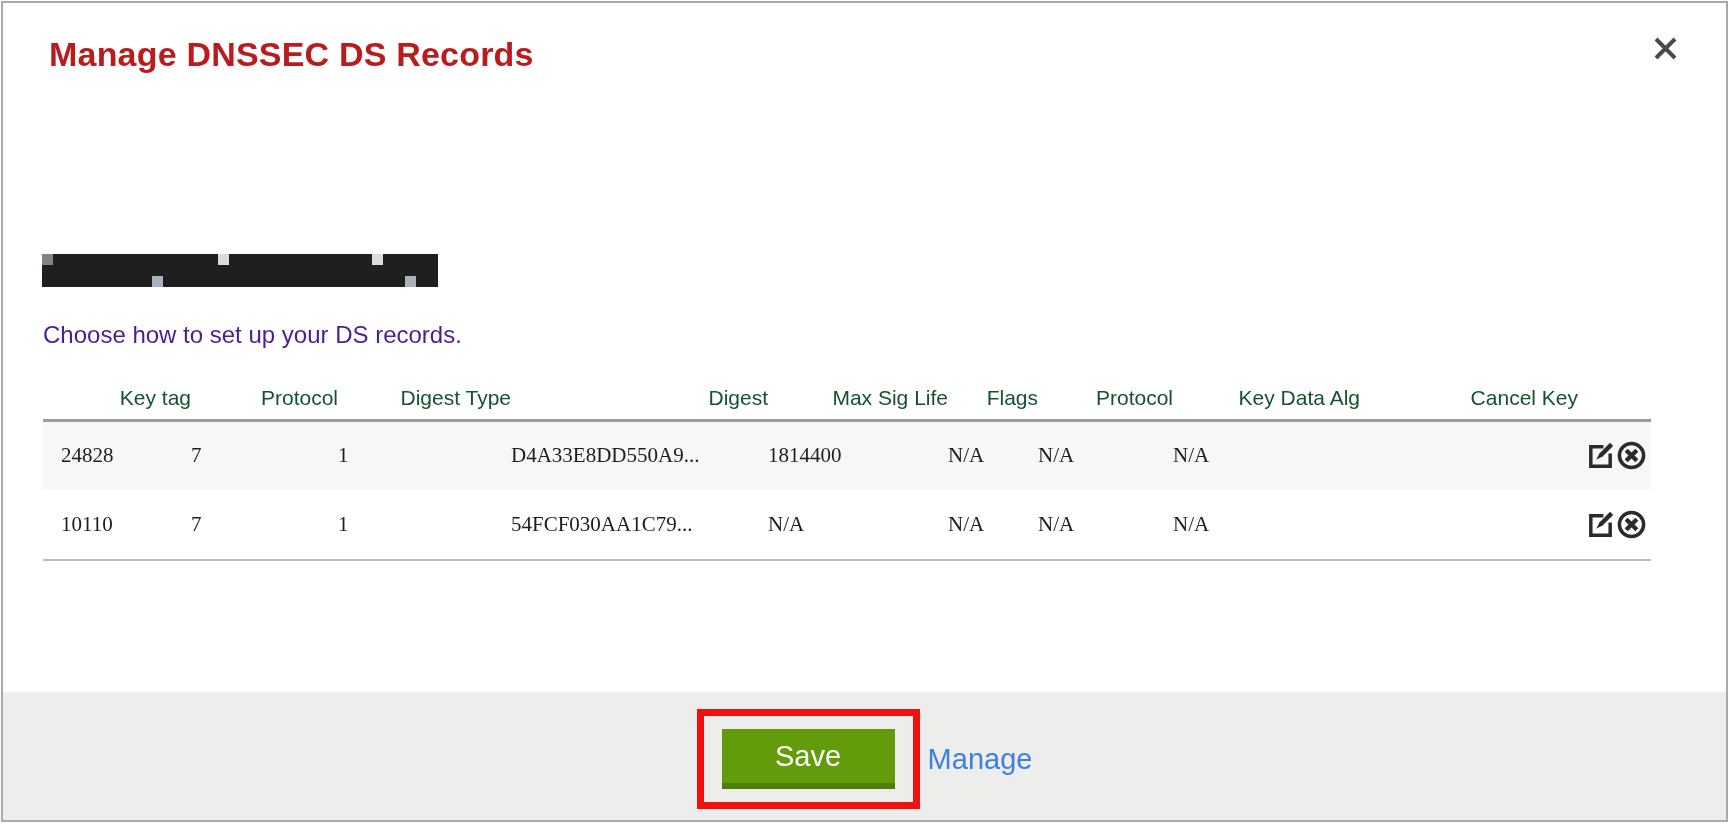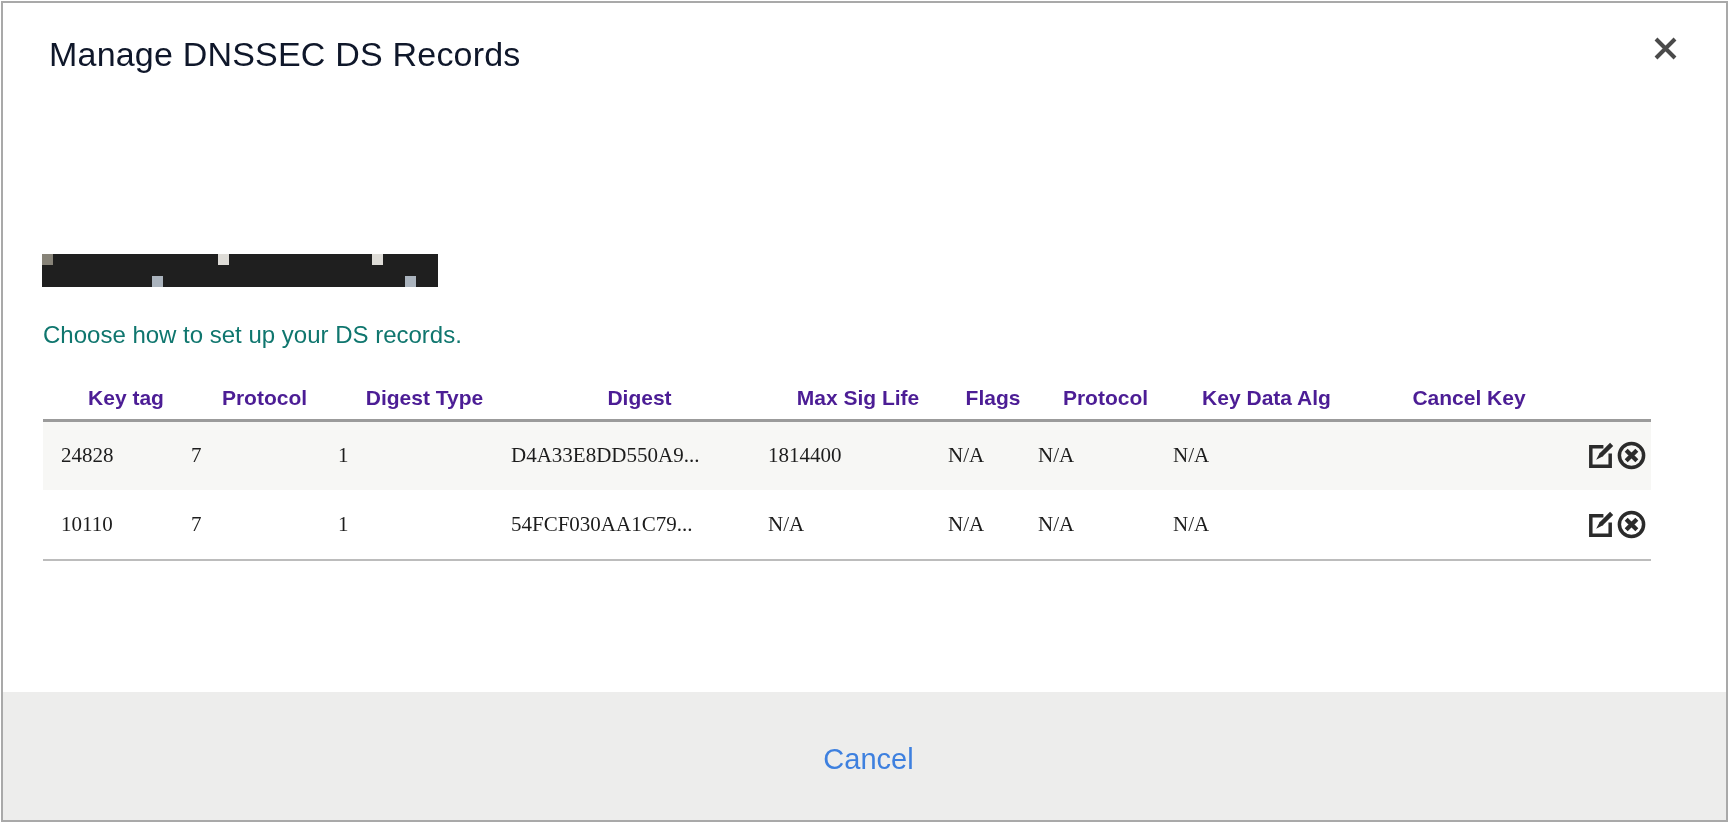--- a/index.html
+++ b/index.html
@@ -9,49 +9,49 @@
     width: 1734px; height: 830px; overflow: hidden; position: relative;
   }
   .dialog {
     position: absolute; left: 1px; top: 1px;
     width: 1727px; height: 821px;
     background: #ffffff;
     border: 2px solid #a9a9a9;
   }
   .dialog-title {
     position: absolute; left: 46px; top: 32px;
-    font-size: 34px; font-weight: 400; color: #0f172a;
+    font-size: 34px; font-weight: 700; color: #b91c1c;
     letter-spacing: 0.2px;
   }
   .close-btn {
     position: absolute; right: 44px; top: 28px;
     width: 34px; height: 34px;
     background: none; border: none; cursor: pointer;
     display: flex; align-items: center; justify-content: center;
   }
   .redacted-domain {
     position: absolute; left: 39px; top: 251px;
     width: 396px; height: 33px;
     display: grid; grid-template-columns: repeat(36, 11px);
     grid-template-rows: repeat(3, 11px);
     overflow: hidden;
   }
   .redacted-domain .px { width: 11px; height: 11px; }
   .instruction {
     position: absolute; left: 40px; top: 318px;
-    font-size: 24px; color: #0f766e;
+    font-size: 24px; color: #4c1d95;
   }
   .ds-table {
     position: absolute; left: 40px; top: 374px;
     width: 1608px;
     border-collapse: collapse; table-layout: fixed;
     font-size: 21px; color: #1d1d1d;
   }
   .ds-table th {
-    font-weight: 700; text-align: center; color: #4c1d95;
+    font-weight: 400; text-align: right; color: #14532d;
     height: 43px; vertical-align: middle; padding: 0;
   }
   .ds-table thead th:first-child, .ds-table td:first-child { padding-left: 18px; }
   .ds-table tbody { border-top: 3px solid #9b9b9b; border-bottom: 2px solid #bcbcbc; }
   .ds-table td { height: 70px; vertical-align: middle; padding: 0; font-family: Liberation Serif, serif; }
   .ds-table tbody tr:nth-child(1) { background: #f7f7f5; }
   .ds-table td.actions { text-align: right; white-space: nowrap; padding-right: 4px; }
   .icon-btn {
     background: none; border: none; cursor: pointer; padding: 0;
     vertical-align: middle; line-height: 0;
@@ -282,16 +282,19 @@
                 </svg></span></button><button class="icon-btn"><span><svg width="31" height="31" viewBox="0 0 32 32">
                   <circle cx="16" cy="16" r="12.5" fill="none" stroke="#2b2b2b" stroke-width="3.6"></circle>
                   <path d="M10.5 10.5 L21.5 21.5 M21.5 10.5 L10.5 21.5" stroke="#2b2b2b" stroke-width="4.4"></path>
                 </svg></span></button></td>
         </tr>
       </tbody>
   </table>
 
 
   <div class="footer">
-    <a class="cancel-link">Cancel</a>
+    <div class="save-annotation">
+      <button class="save-btn">Save</button>
+    </div>
+    <a class="cancel-link">Manage</a>
   </div>
 
 </div>
 
 </body></html>

